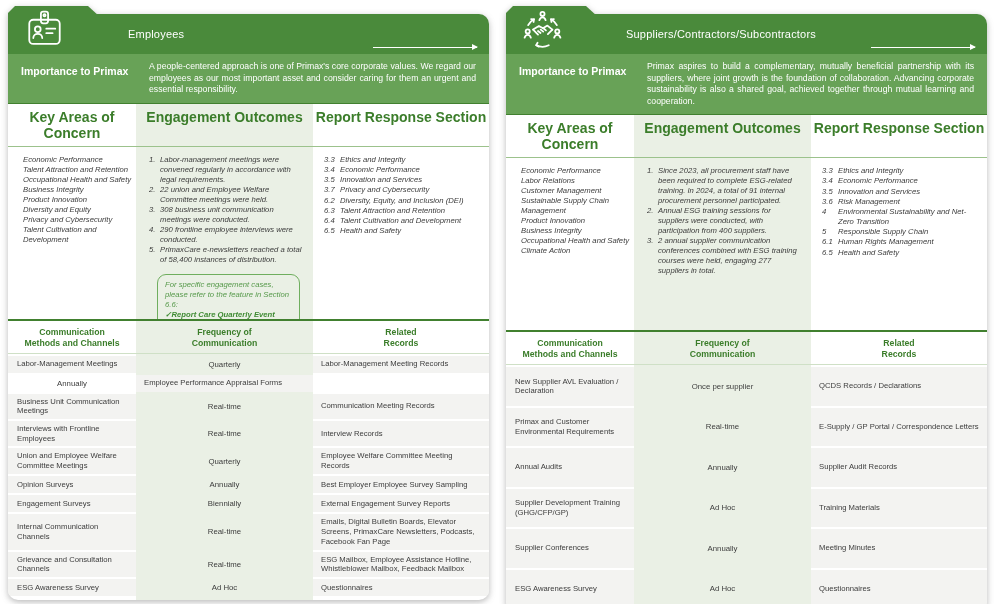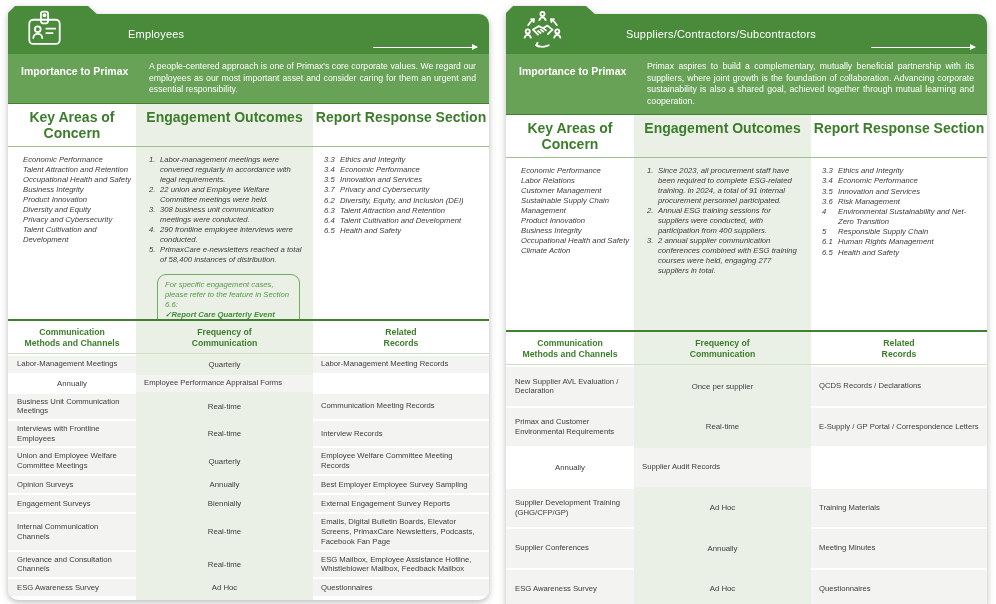--- a/index.html
+++ b/index.html
@@ -429,20 +429,21 @@
               <div class="r-cell">QCDS Records / Declarations</div>
             </div>
 
             <div class="row">
               <div class="m-cell">Primax and Customer Environmental Requirements</div>
               <div class="f-cell">Real-time</div>
               <div class="r-cell">E-Supply / GP Portal / Correspondence Letters</div>
             </div>
 
             <div class="row">
+              <div class="m-cell">Annual Audits</div>
               <div class="f-cell">Annually</div>
               <div class="r-cell">Supplier Audit Records</div>
             </div>
 
             <div class="row">
               <div class="m-cell">Supplier Development Training (GHG/CFP/GP)</div>
               <div class="f-cell">Ad Hoc</div>
               <div class="r-cell">Training Materials</div>
             </div>
 

